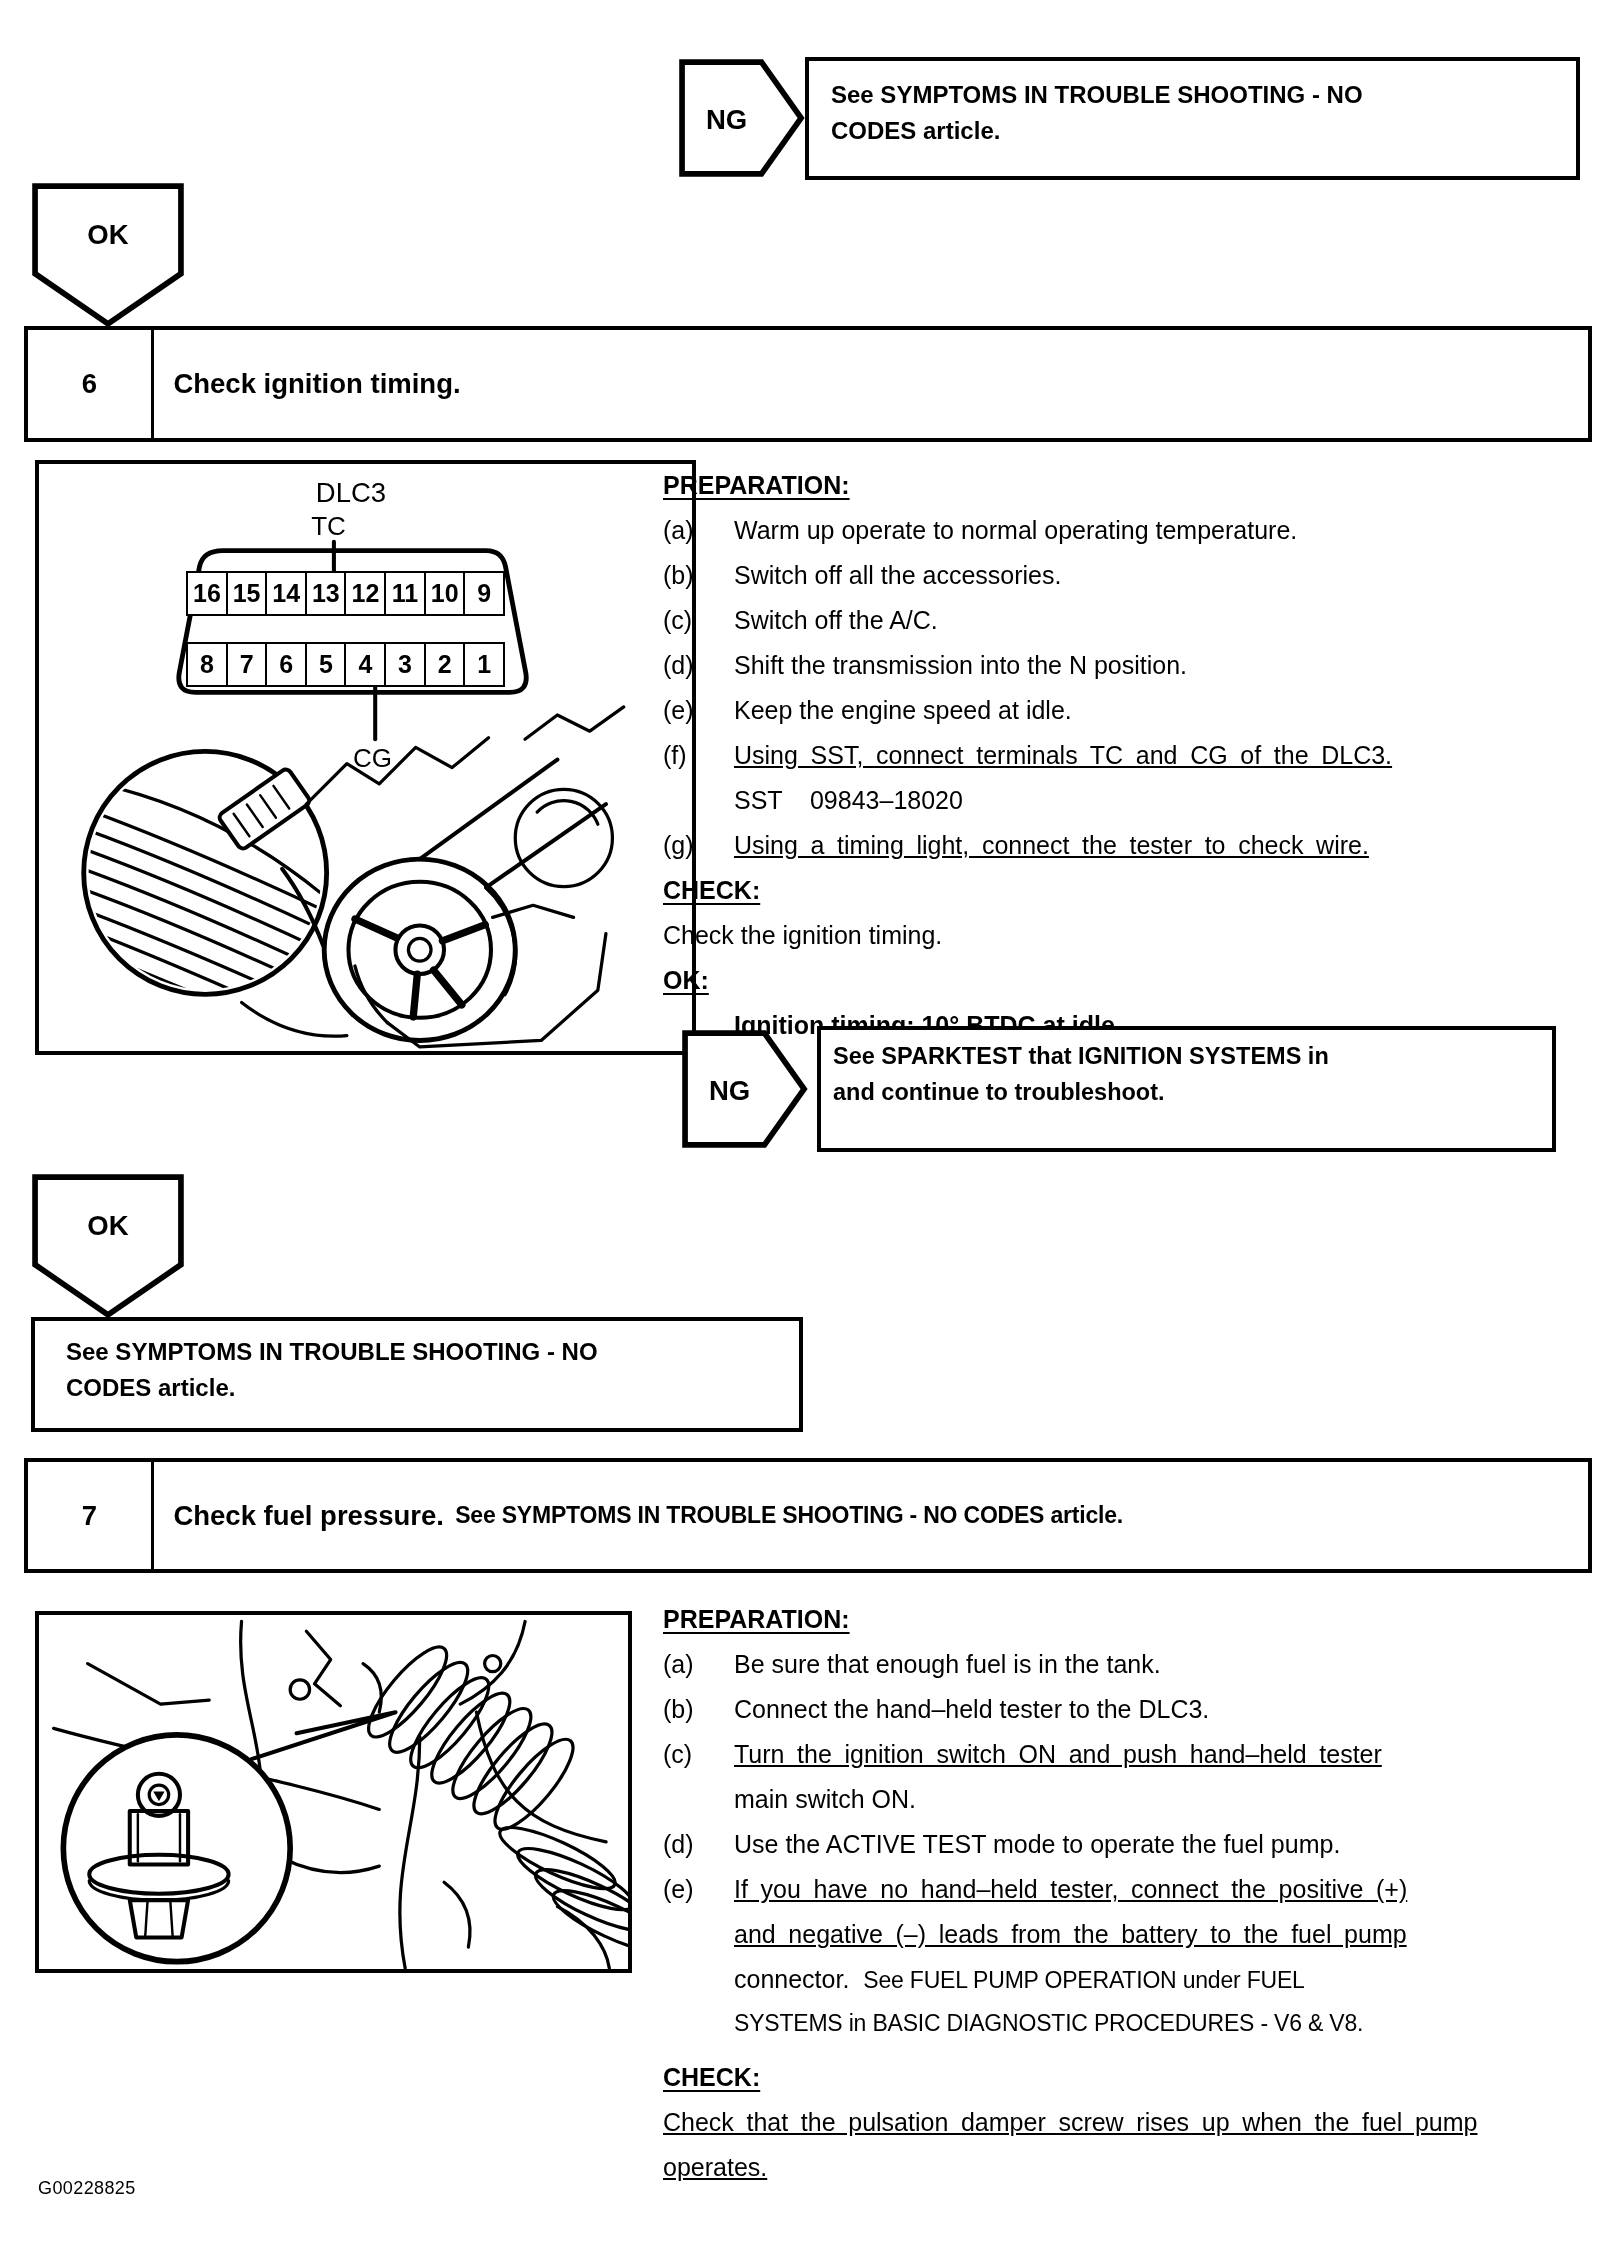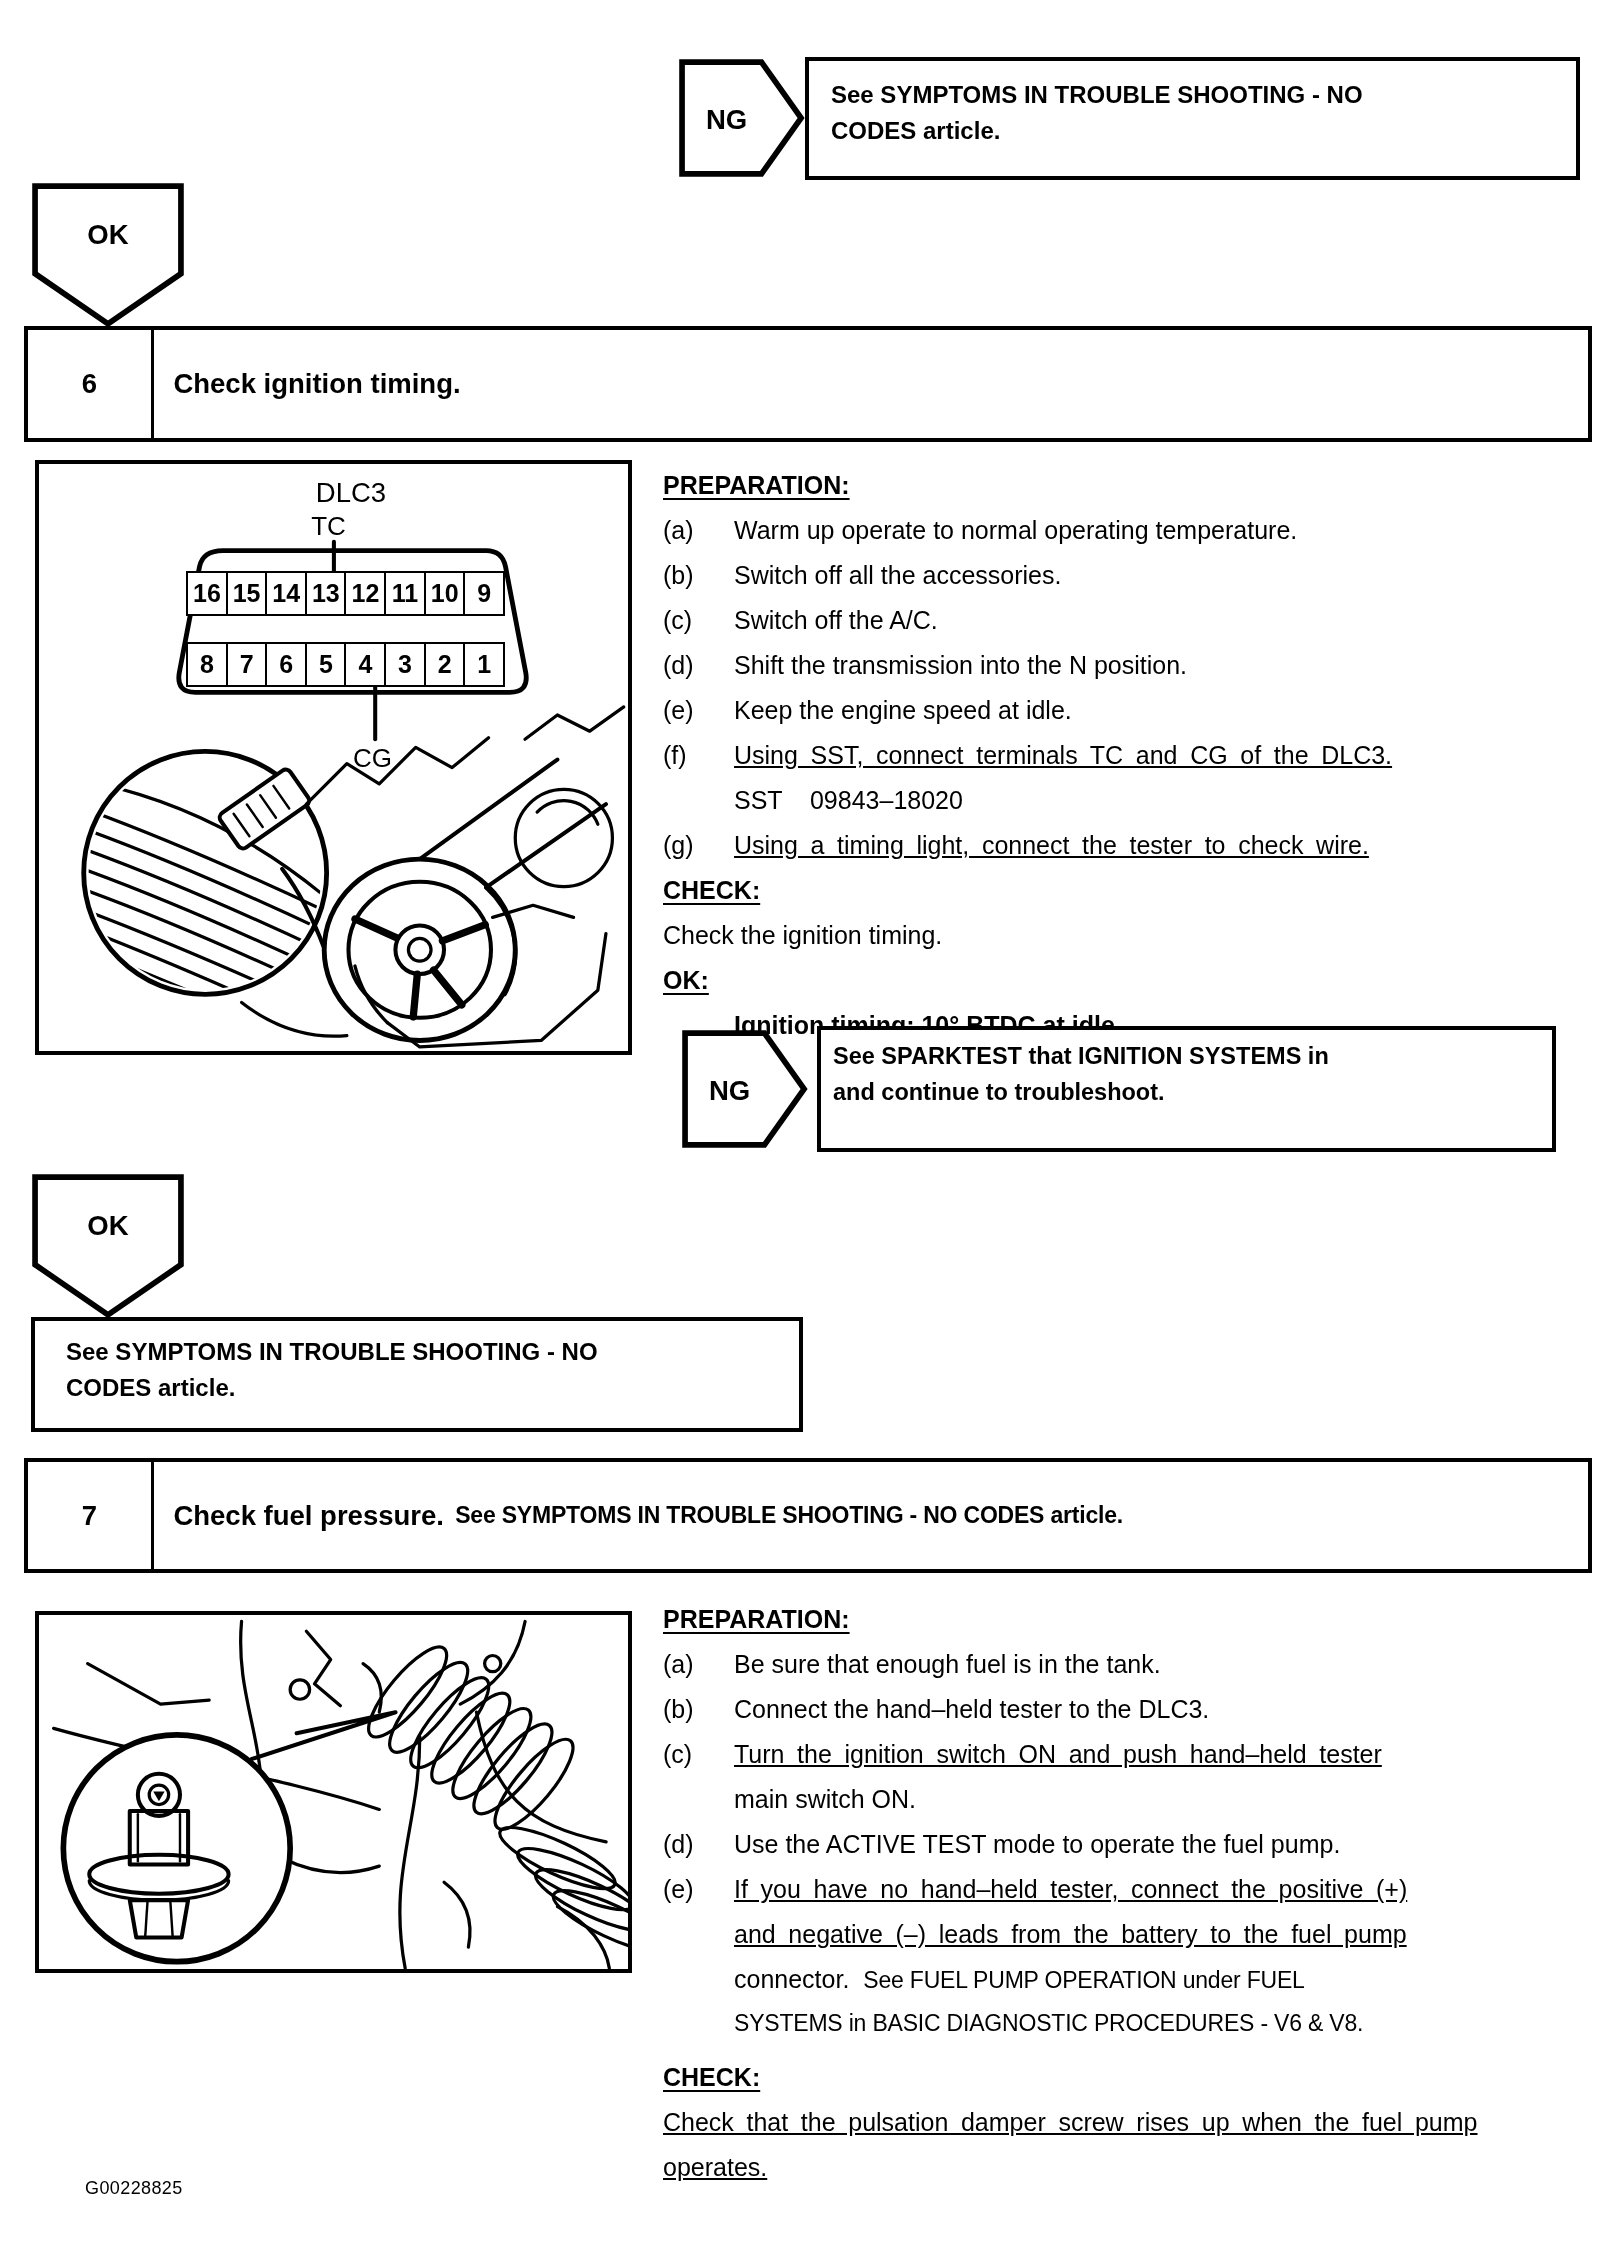--- a/index.html
+++ b/index.html
@@ -33,21 +33,21 @@
   .stretch{word-spacing:5.7px;text-decoration:underline;}
   .refsm{font-size:23px;letter-spacing:-0.2px;}
 
   
   .pinrow{position:absolute;display:flex;}
   .pin{width:42px;height:45px;border:2.4px solid #000;box-sizing:border-box;background:#fff;
        display:flex;align-items:center;justify-content:center;font-size:25px;font-weight:bold;}
   .pin + .pin{margin-left:-2.4px;}
   .figlabel{position:absolute;text-align:center;font-size:26px;}
 
-  .pagecode{font-size:18px;letter-spacing:0.4px;margin-left:47px;}
+  .pagecode{font-size:18px;letter-spacing:0.4px;}
   svg{display:block;}
   .sk{fill:none;stroke:#000;stroke-linecap:round;stroke-linejoin:round;}
 </style>
 </head>
 <body>
 
 <div class="page">
 
   <div class="abs" style="left:678px;top:58px;">
     <svg width="128" height="120" viewBox="0 0 158 148">
@@ -65,21 +65,21 @@
       <polygon points="5,5 185,5 185,113 95,175 5,113" fill="#fff" stroke="#000" stroke-width="7"></polygon>
       <text x="95" y="76" text-anchor="middle" font-size="34" font-weight="bold">OK</text>
     </svg>
   </div>
 
   <div class="abs stephdr" style="left:24px;top:326px;width:1568px;height:116px;">
     <div class="stepnum">6</div>
     <div class="steptitle">Check ignition timing.</div>
   </div>
 
-  <div class="abs figbox" style="left:35px;top:460px;width:597px;height:595px;">
+  <div class="abs figbox" style="left:35px;top:460px;width:661px;height:595px;">
     <div class="figlabel" style="left:239px;top:13px;width:146px;font-size:27.5px;">DLC3</div>
     <div class="figlabel" style="left:257px;top:47px;width:65px;">TC</div>
     <div class="figlabel" style="left:301px;top:279px;width:65px;">CG</div>
 
     <svg class="abs" style="left:0;top:0;" width="589" height="587" viewBox="0 0 727 725">
 
       <path class="sk" stroke-width="6" d="M 227 107 L 552 107 Q 572 107 576 127 L 601 258 Q 605 282 581 282 L 193 282 Q 169 282 173 258 L 198 127 Q 202 107 227 107 Z"></path>
 
       <line class="sk" stroke-width="5" x1="364" y1="96" x2="364" y2="150"></line>
 

